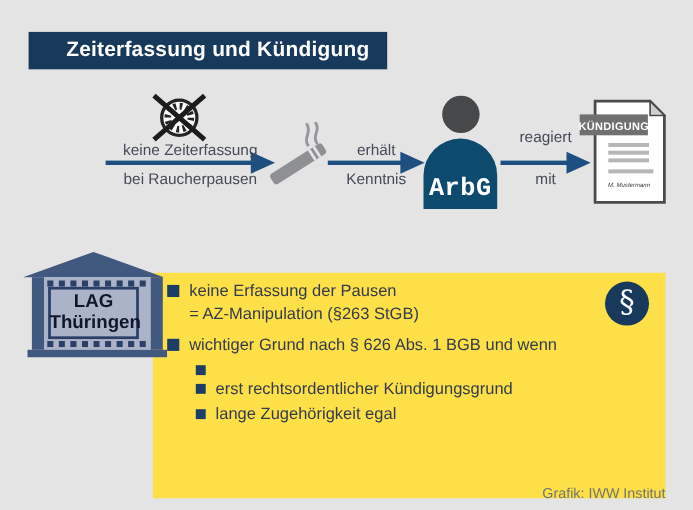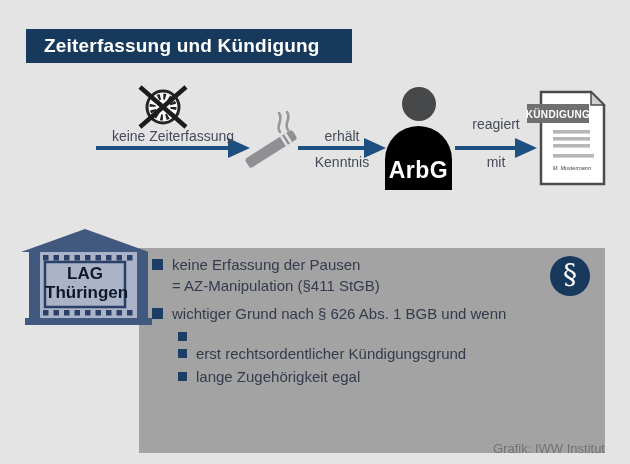--- a/index.html
+++ b/index.html
@@ -3,41 +3,41 @@
 <meta charset="utf-8">
 <style>
   html,body{margin:0;padding:0;background:#ffffff;}
   .page{position:relative;width:630px;height:464px;background:#e4e4e5;overflow:hidden;
         font-family:"Liberation Sans",sans-serif;}
   .abs{position:absolute;}
 
   
   .title-bar{left:26px;top:29px;width:326px;height:34px;background:#16395c;
              color:#ffffff;font-size:19px;font-weight:bold;line-height:34px;
-             padding-left:18px;box-sizing:border-box;letter-spacing:.2px;}
+             padding-left:18px;box-sizing:border-box;letter-spacing:.2px;text-align:center;}
 
   
   .person .head{position:absolute;border-radius:50%;}
   .person .body{position:absolute;border-radius:36px 36px 0 0;display:flex;
                 align-items:flex-end;justify-content:center;}
   .person-label{color:#ffffff;font-weight:bold;font-size:23px;letter-spacing:.5px;
                 padding-bottom:6px;}
   .employee .head{left:38px;top:2px;width:36px;height:36px;background:#7d7e80;}
   .employee .body{left:0;top:42px;width:72px;height:63px;background:#7d7e80;}
   .employer .head{left:17px;top:2px;width:34px;height:34px;background:#474849;}
-  .employer .body{left:0;top:41px;width:67px;height:64px;background:#000000;}
+  .employer .body{left:0;top:41px;width:67px;height:64px;background:#0c4a6e;font-family:Liberation Mono, monospace;}
 
   
   .arrow-line{height:4px;background:#1d4f80;}
   .arrow-head{width:0;height:0;border-top:10px solid transparent;
               border-bottom:10px solid transparent;border-left:22px solid #1d4f80;}
   .flow-label{font-size:14px;color:#454b57;text-align:center;white-space:nowrap;}
 
   
-  .ruling-box{left:139px;top:248px;width:466px;height:205px;background:#a3a3a3;
+  .ruling-box{left:139px;top:248px;width:466px;height:205px;background:#fde047;
               box-sizing:border-box;padding-top:6px;color:#333b4c;font-size:15px;}
   .item{display:flex;column-gap:9px;line-height:21px;}
   .item.l1{padding-left:13px;}
   .item.l2{padding-left:39px;margin-top:2px;}
   .item.gap{margin-top:7px;}
   .bullet{flex:0 0 auto;background:#1b3d66;}
   .item.l1 .bullet{width:11px;height:11px;margin-top:5px;}
   .item.l2 .bullet{width:9px;height:9px;margin-top:6px;}
   .lines div:empty{display:none;}
 
@@ -63,20 +63,21 @@
   <svg class="abs" style="left:137px;top:85px;" width="52" height="47" viewBox="0 0 52 47">
     <circle cx="26" cy="22" r="16" fill="#fbfbfb" stroke="#242424" stroke-width="3"></circle>
     <circle cx="26" cy="22" r="10.5" fill="none" stroke="#242424" stroke-width="6" stroke-dasharray="2.4 3.1"></circle>
     <circle cx="26" cy="22" r="5" fill="#fbfbfb"></circle>
     <path d="M3 2 L49 42 M49 2 L3 42" stroke="#1c1c1c" stroke-width="4.5"></path>
   </svg>
 
   <div class="abs arrow-line" style="left:96px;top:146px;width:134px;"></div>
   <div class="abs arrow-head" style="left:228px;top:138px;"></div>
   <div class="abs flow-label" style="left:96px;top:128px;width:154px;">keine Zeiterfassung</div>
+  <div class="abs flow-label" style="left:96px;top:154px;width:154px;">bei Raucherpausen</div>
 
   <svg class="abs" style="left:236px;top:92px;" width="78" height="88" viewBox="0 0 78 88">
     <g transform="rotate(-32.5 35 57)">
       <rect x="7" y="51.5" width="56" height="11" rx="3" fill="#8e9094"></rect>
       <rect x="49" y="51.5" width="2.6" height="11" fill="#e4e4e5"></rect>
       <rect x="54" y="51.5" width="2.6" height="11" fill="#e4e4e5"></rect>
     </g>
     <path d="M44 40 c-5 -7 4 -11 -1 -19 M52 38 c-5 -7 4 -11 -1 -18" stroke="#95979b" stroke-width="2.6" fill="none" stroke-linecap="round"></path>
   </svg>
 
@@ -107,21 +108,21 @@
     <rect x="29" y="56" width="37" height="3.6" fill="#b6b6b6"></rect>
     <rect x="29" y="66" width="41" height="3.6" fill="#b6b6b6"></rect>
     <text x="67" y="82" text-anchor="end" font-family="Liberation Sans, sans-serif" font-size="5.5" font-style="italic" fill="#3d3d3d">M. Mustermann</text>
   </svg>
 
   <div class="abs ruling-box">
     <div class="item l1">
       <span class="bullet"></span>
       <div class="lines">
         <div>keine Erfassung der Pausen</div>
-        <div>= AZ-Manipulation (§411 StGB)</div>
+        <div>= AZ-Manipulation (§263 StGB)</div>
       </div>
     </div>
     <div class="item l1 gap">
       <span class="bullet"></span>
       <div class="lines">
         <div>wichtiger Grund nach § 626 Abs. 1 BGB und wenn</div>
 
       </div>
     </div>
     <div class="item l2">

